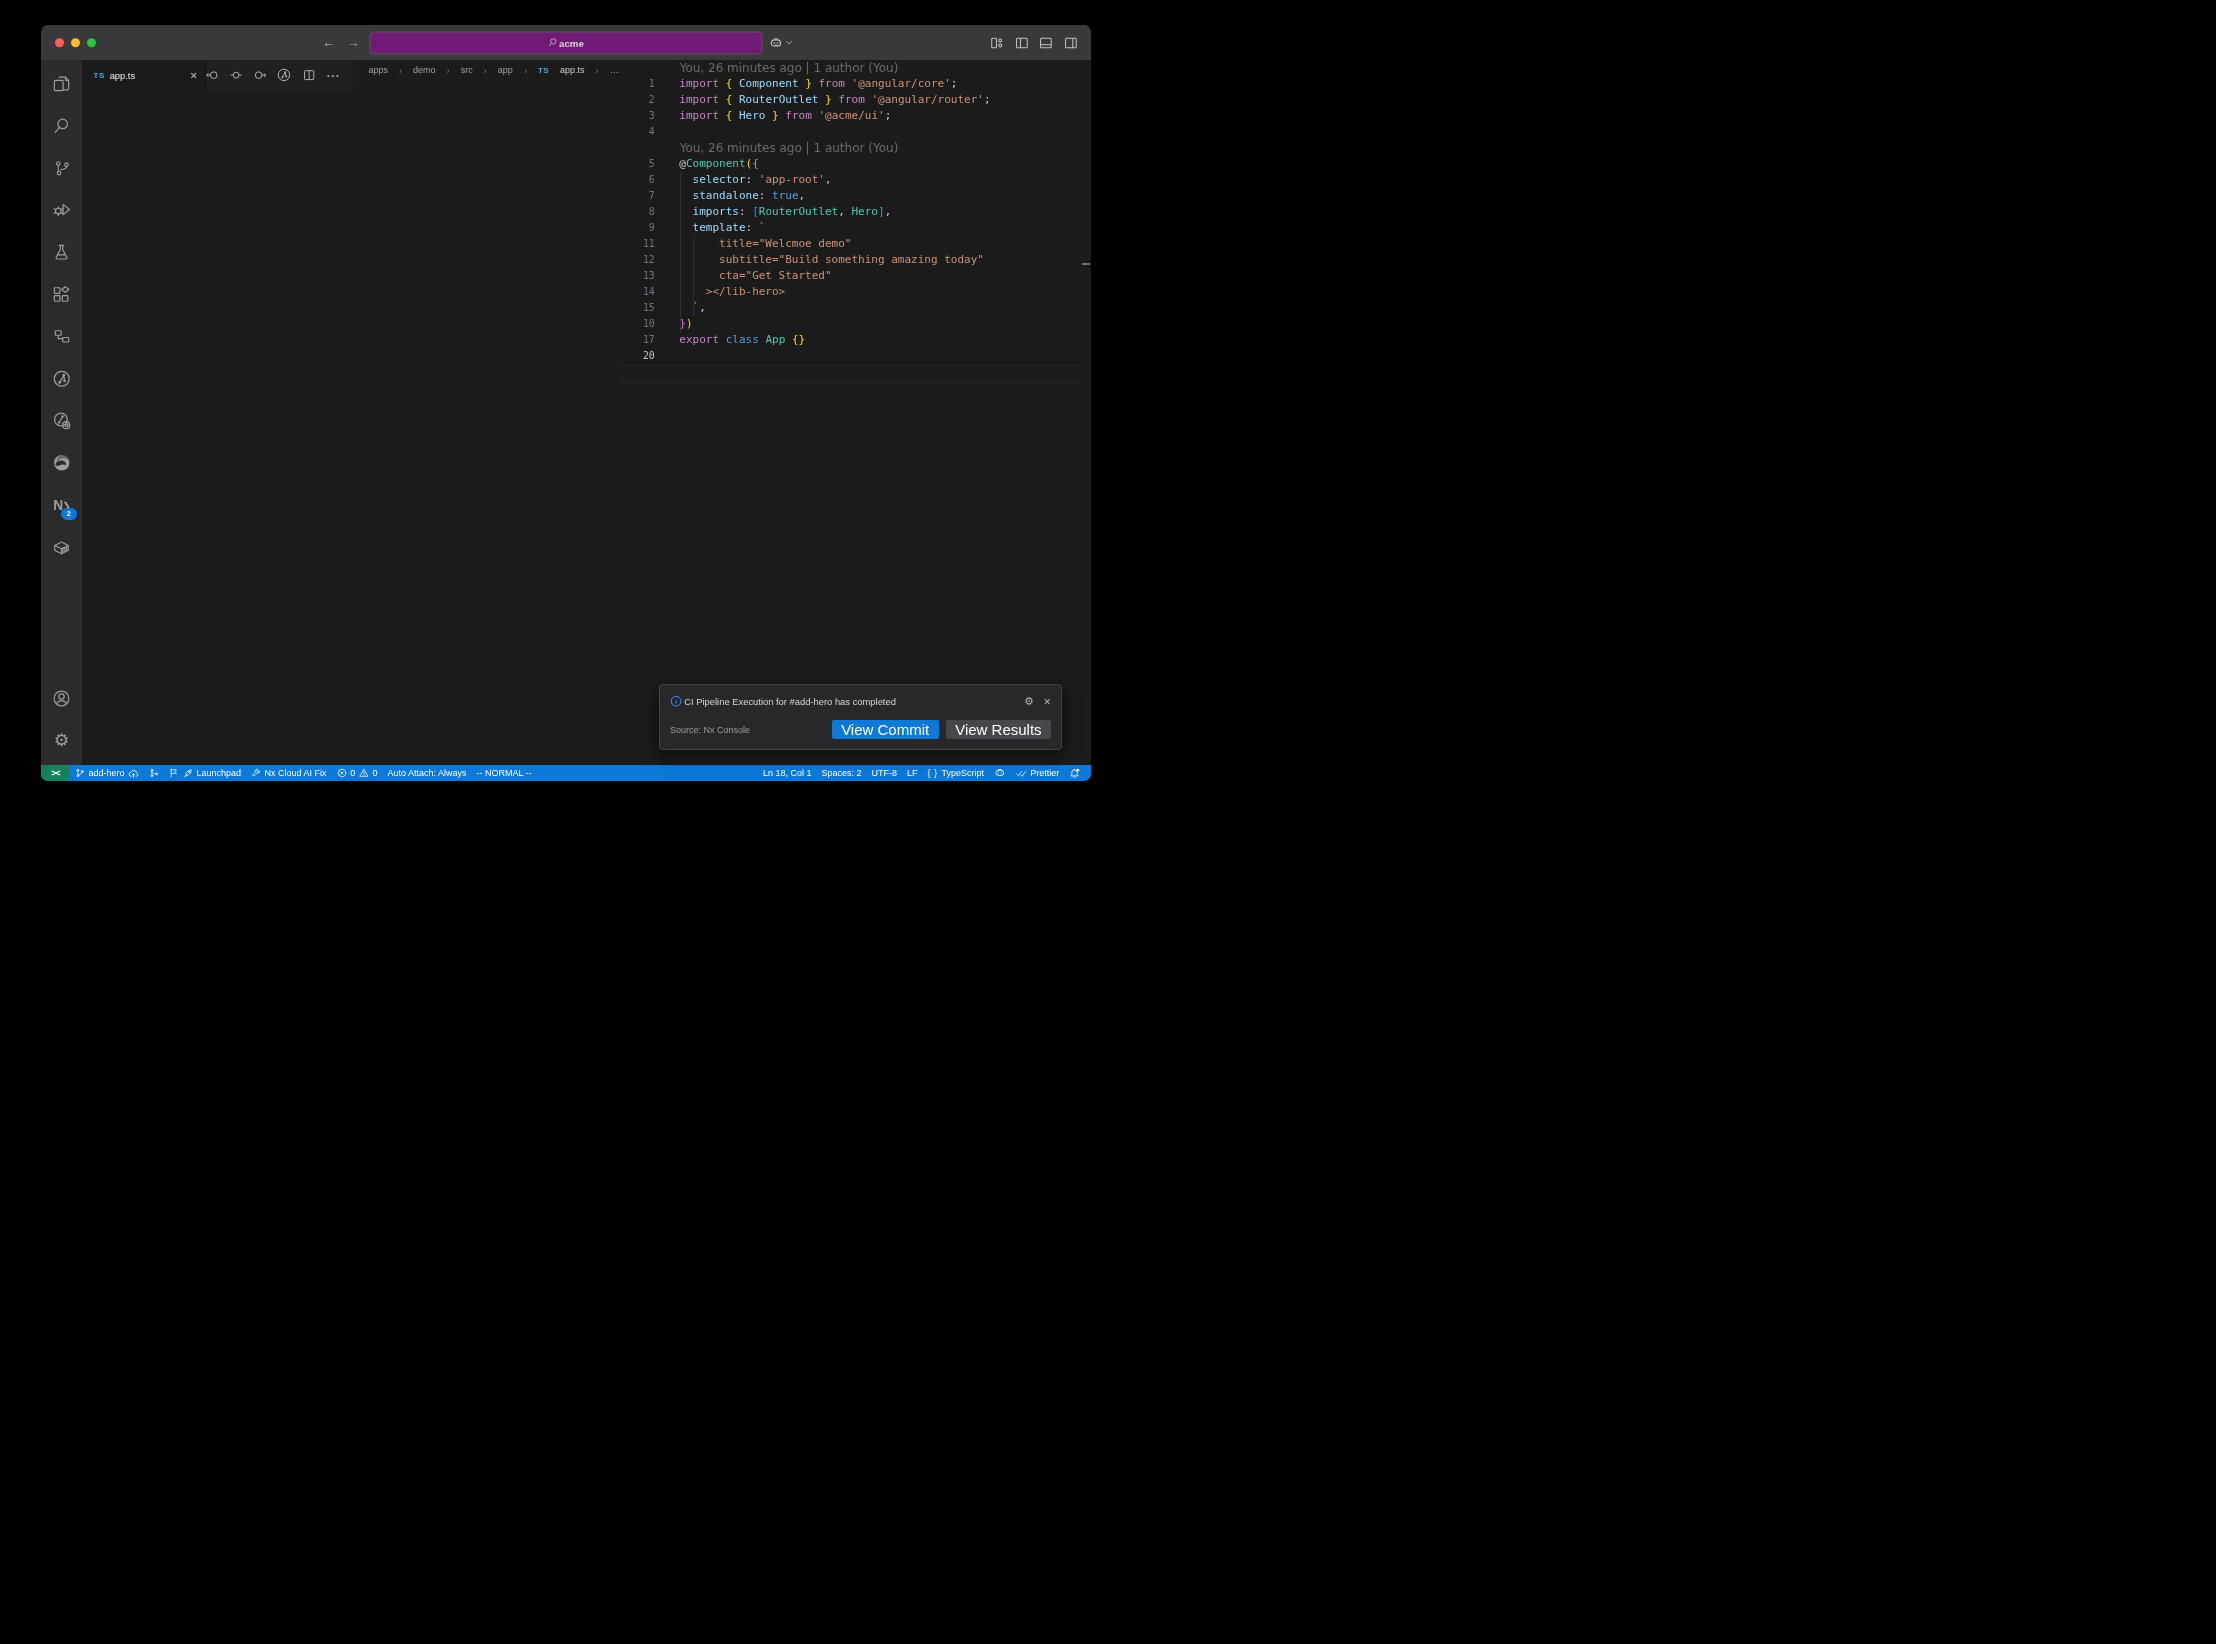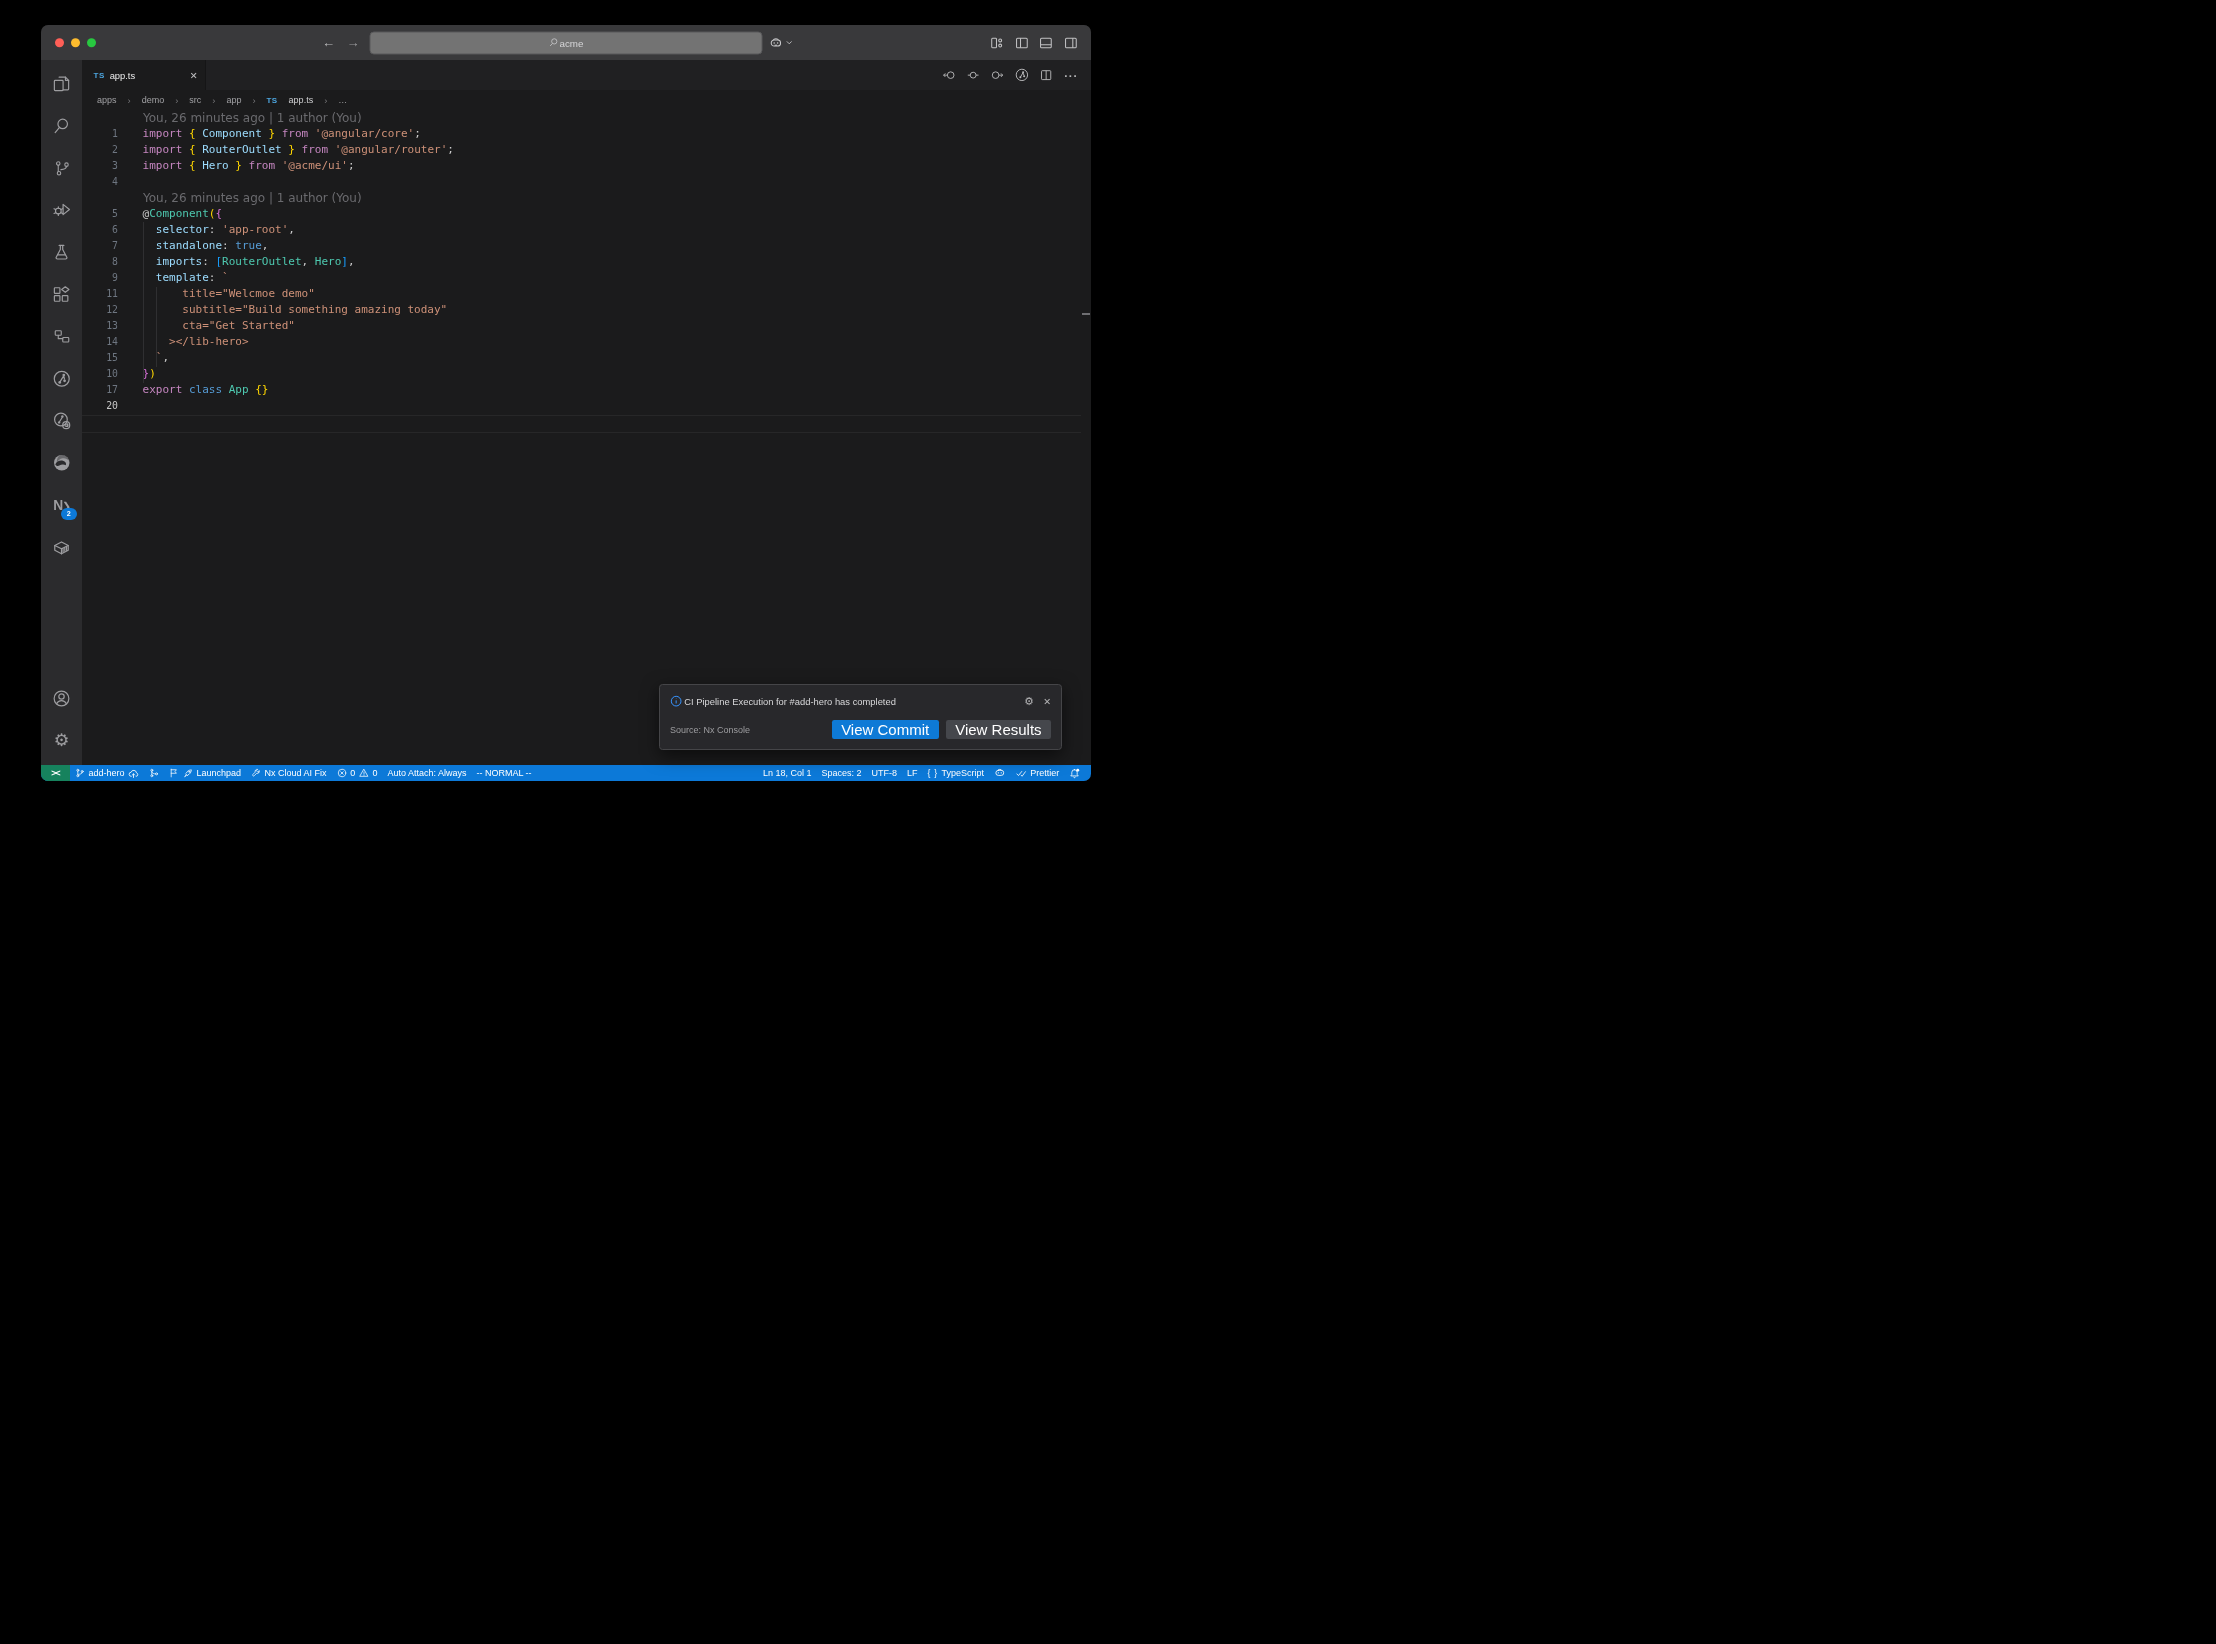--- a/index.html
+++ b/index.html
@@ -7,33 +7,33 @@
   .window{position:absolute;left:41px;top:25px;width:1050px;height:756px;background:#1b1b1c;
     border-radius:7.2px;box-shadow:0 18px 51px rgba(0,0,0,.75);display:flex;flex-direction:column;overflow:hidden;}
   
   .titlebar{position:relative;height:35px;flex:0 0 35px;background:#39393b;}
   .lights{position:absolute;left:13.8px;top:50%;transform:translateY(-50%);display:flex;gap:6.5px;}
   .light{width:9.4px;height:9.4px;border-radius:50%;}
   .navarrows{position:absolute;left:281px;top:0;height:100%;display:flex;align-items:center;gap:11.6px;
     color:#bdbdbf;font-size:13px;}
   .navarrows .dim{color:#9a9a9c;}
   .searchbox{position:absolute;left:50%;top:50%;transform:translate(-50%,-50%);width:391px;height:21px;
-    background:#737373;border:0.7px solid #58585a;border-radius:4.3px;display:flex;align-items:center;
-    justify-content:center;gap:1px;color:#d6d6d8;font-size:9.8px;}
+    background:#701a75;border:0.7px solid #58585a;border-radius:4.3px;display:flex;align-items:center;
+    justify-content:center;gap:1px;color:#d6d6d8;font-size:9.8px;font-weight:bold;}
   .copilot-group{position:absolute;left:728px;top:50%;transform:translateY(-50%);display:flex;align-items:center;gap:2.9px;color:#c8c8ca;}
   .layout-icons{position:absolute;right:13px;top:50%;transform:translateY(-50%);display:flex;gap:11px;align-items:center;color:#c2c2c4;}
   .tb-icon{display:inline-flex;align-items:center;justify-content:center;cursor:default;}
   
   .main{flex:1;display:flex;min-height:0;}
   .activitybar{width:41px;flex:0 0 41px;background:#2b2b2d;display:flex;flex-direction:column;align-items:center;padding-top:5.8px;}
   .ab-item{position:relative;width:33px;height:35px;display:flex;align-items:center;justify-content:center;color:#9d9da0;margin-bottom:7.2px;}
   .ab-spacer{flex:1;}
   .ab-badge{position:absolute;right:1.4px;bottom:2.9px;min-width:11.6px;height:11.6px;border-radius:6.5px;background:#0c79d8;
     color:#fff;font-size:7.2px;font-weight:bold;display:flex;align-items:center;justify-content:center;padding:0 2.2px;}
-  .editor-col{flex:1;display:flex;flex-direction:column;min-width:0;}
+  .editor-col{flex:1;display:flex;flex-direction:row;min-width:0;}
   .tabstrip{height:30px;flex:0 0 30px;background:#202022;display:flex;align-items:stretch;}
   .tab{width:104px;background:#1b1b1c;display:flex;align-items:center;gap:5px;padding:0 7.2px 0 11.6px;
     font-size:9.4px;color:#ececec;border-right:0.7px solid #151516;}
   .ts-badge{color:#4da6e0;font-weight:bold;font-size:8px;letter-spacing:0.4px;}
   .tab-close{margin-left:auto;color:#c0c0c2;font-size:9.4px;}
   .editor-actions{margin-left:auto;display:flex;align-items:center;gap:11.6px;padding-right:13px;color:#b9b9bb;}
   .breadcrumb{height:20px;flex:0 0 20px;background:#1b1b1c;display:flex;align-items:center;gap:11px;
     padding-left:15px;font-size:9px;color:#a0a0a3;}
   .bc-sep{color:#7a7a7d;font-size:9.4px;}
   .editor{flex:1;position:relative;background:#1b1b1c;overflow:hidden;}

